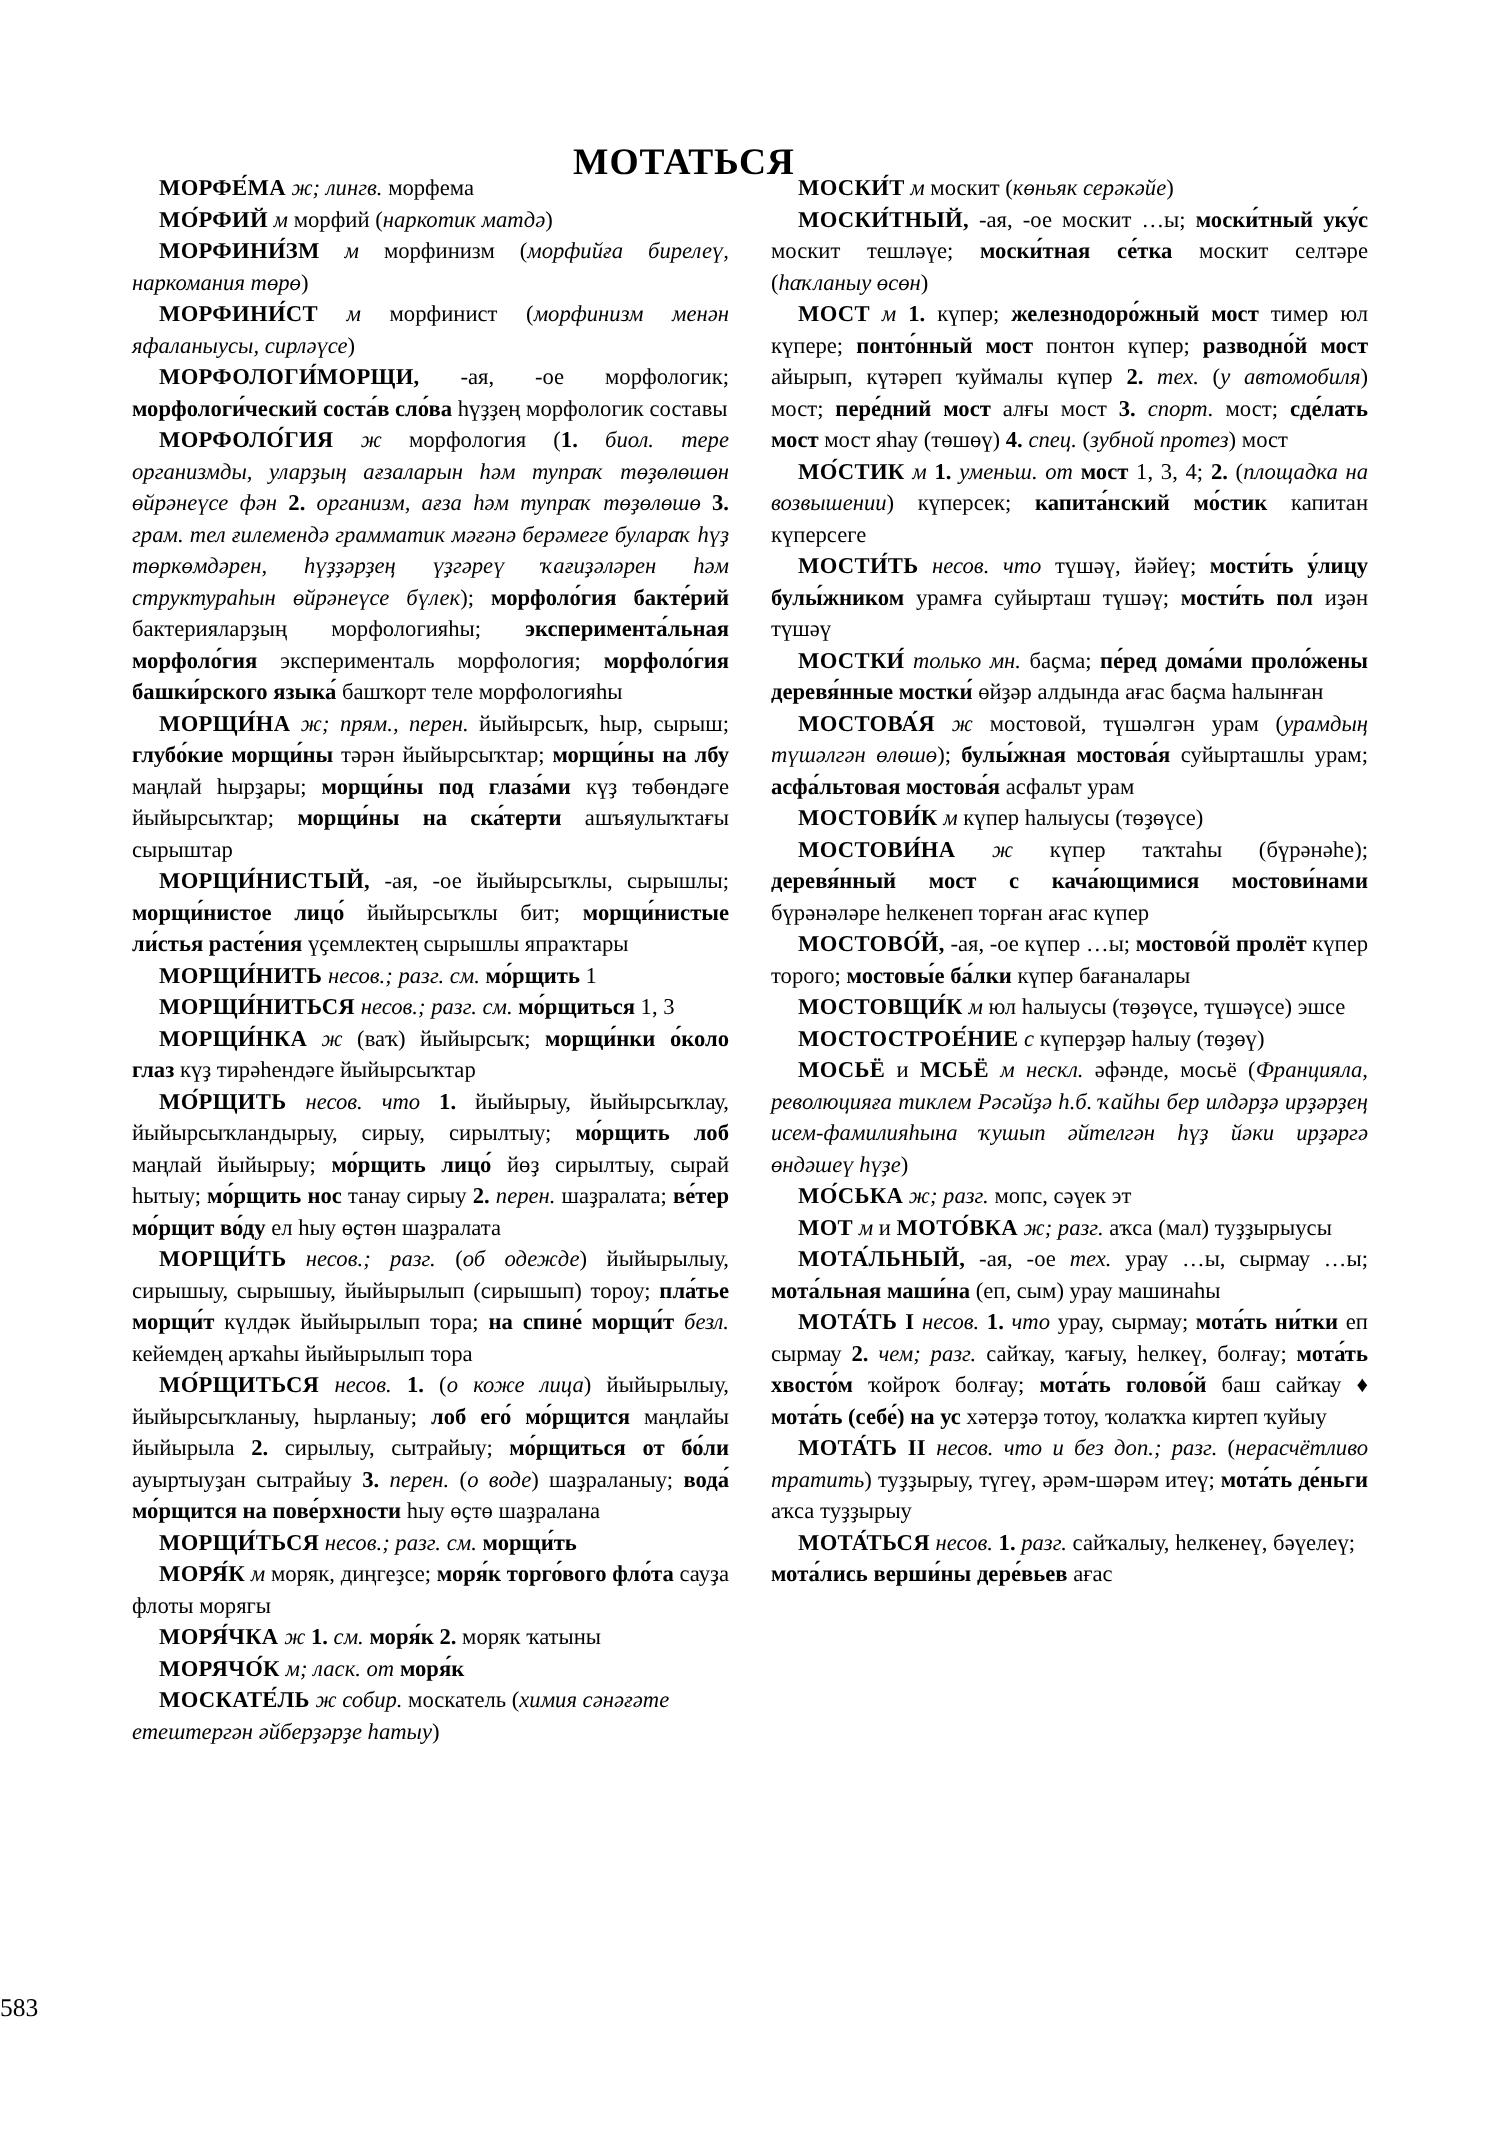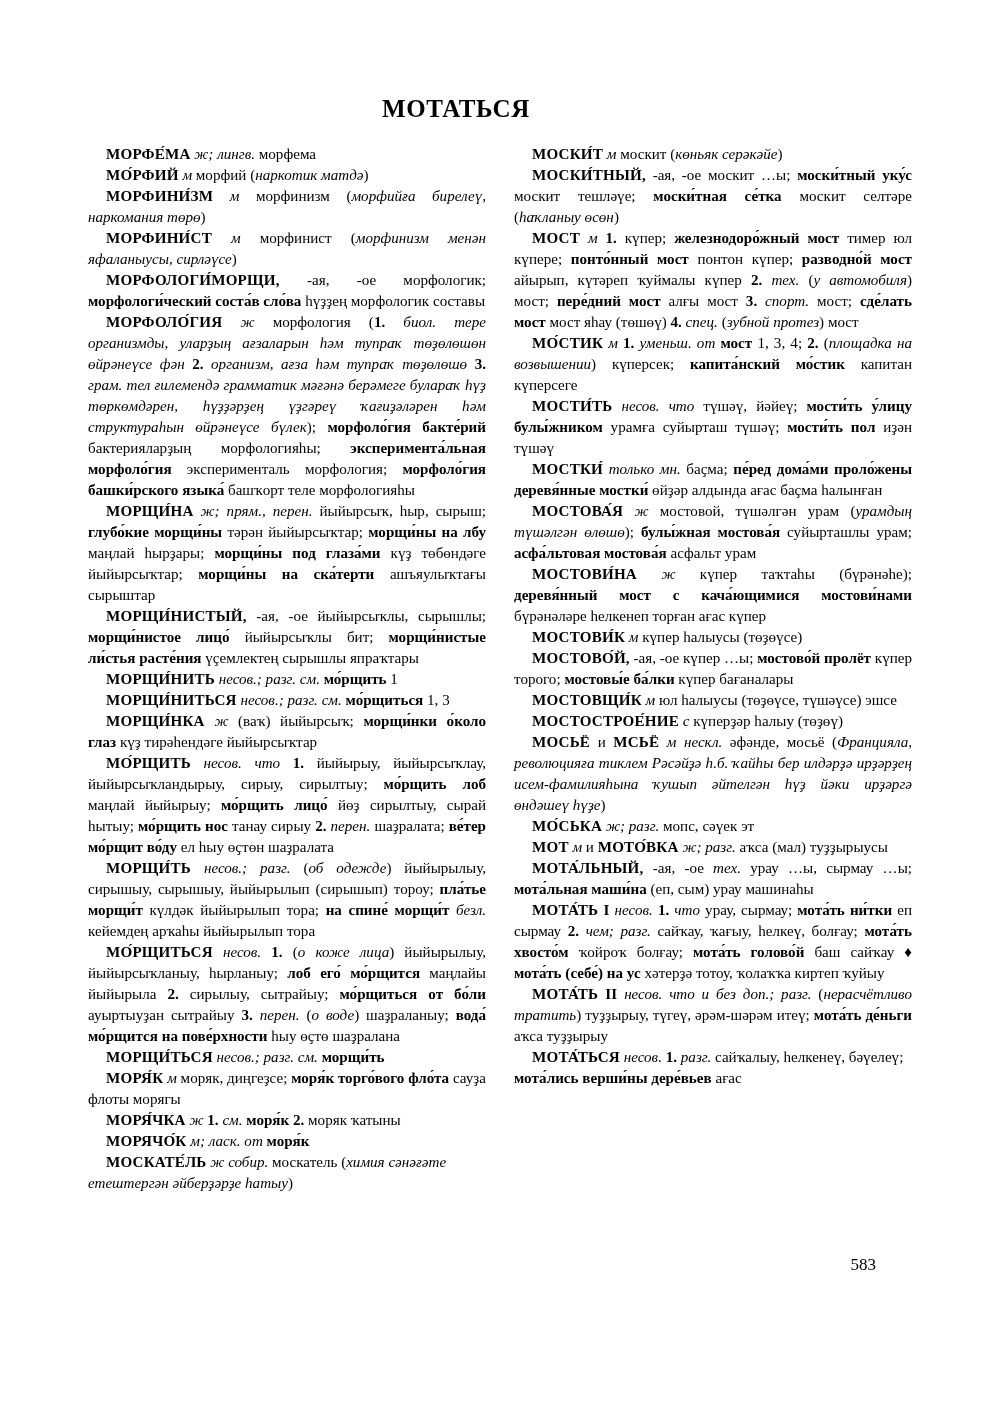--- a/index.html
+++ b/index.html
@@ -30,21 +30,21 @@
     width: 912px;
     text-align: center;
     font-size: 25px;
     font-weight: bold;
     letter-spacing: 0.6px;
     line-height: 1;
   }
   
   .columns {
     position: absolute;
-    top: 144px;
+    top: 116px;
     left: 88px;
     width: 824px;
     height: 1130px;
     display: flex;
     gap: 28px;
   }
   .col {
     width: 398px;
     font-size: 15.1px;
     line-height: 21.0px;
@@ -75,24 +75,24 @@
   
   .i { font-style: italic; }
   
   .num { font-weight: bold; }
   
   .diamond { font-weight: normal; }
 
   
   .folio {
     position: absolute;
-    top: 1256px;
+    top: 1330px;
     left: 0;
     width: 876px;
-    text-align: right;
+    text-align: left;
     font-size: 17px;
     line-height: 1;
   }
 </style>
 </head>
 <body>
 
 <div class="page">
 
   <div class="running-head">МОТАТЬСЯ</div>
@@ -151,23 +151,23 @@
       <p class="entry"><span class="hw">МОСТ</span> <span class="i">м</span> <span class="num">1.</span> күпер; <span class="b">железнодоро́жный мост</span> тимер юл күпере; <span class="b">понто́нный мост</span> понтон күпер; <span class="b">разводно́й мост</span> айырып, күтәреп ҡуймалы күпер <span class="num">2.</span> <span class="i">тех.</span> (<span class="i">у автомобиля</span>) мост; <span class="b">пере́дний мост</span> алғы мост <span class="num">3.</span> <span class="i">спорт.</span> мост; <span class="b">сде́лать мост</span> мост яһау (төшөү) <span class="num">4.</span> <span class="i">спец.</span> (<span class="i">зубной протез</span>) мост</p>
 
       <p class="entry"><span class="hw">МО́СТИК</span> <span class="i">м</span> <span class="num">1.</span> <span class="i">уменьш. от</span> <span class="b">мост</span> 1, 3, 4; <span class="num">2.</span> (<span class="i">площадка на возвышении</span>) күперсек; <span class="b">капита́нский мо́стик</span> капитан күперсеге</p>
 
       <p class="entry"><span class="hw">МОСТИ́ТЬ</span> <span class="i">несов. что</span> түшәү, йәйеү; <span class="b">мости́ть у́лицу булы́жником</span> урамға суйырташ түшәү; <span class="b">мости́ть пол</span> иҙән түшәү</p>
 
       <p class="entry"><span class="hw">МОСТКИ́</span> <span class="i">только мн.</span> баҫма; <span class="b">пе́ред дома́ми проло́жены деревя́нные мостки́</span> өйҙәр алдында ағас баҫма һалынған</p>
 
       <p class="entry"><span class="hw">МОСТОВА́Я</span> <span class="i">ж</span> мостовой, түшәлгән урам (<span class="i">урамдың түшәлгән өлөшө</span>); <span class="b">булы́жная мостова́я</span> суйырташлы урам; <span class="b">асфа́льтовая мостова́я</span> асфальт урам</p>
 
+      <p class="entry"><span class="hw">МОСТОВИ́К</span> <span class="i">м</span> күпер һалыусы (төҙөүсе)</p>
+
       <p class="entry"><span class="hw">МОСТОВИ́НА</span> <span class="i">ж</span> күпер таҡтаһы (бүрәнәһе); <span class="b">деревя́нный мост с кача́ющимися мостови́нами</span> бүрәнәләре һелкенеп торған ағас күпер</p>
-
-      <p class="entry"><span class="hw">МОСТОВИ́К</span> <span class="i">м</span> күпер һалыусы (төҙөүсе)</p>
 
       <p class="entry"><span class="hw">МОСТОВО́Й,</span> -ая, -ое күпер …ы; <span class="b">мостово́й пролёт</span> күпер торого; <span class="b">мостовы́е ба́лки</span> күпер бағаналары</p>
 
       <p class="entry"><span class="hw">МОСТОВЩИ́К</span> <span class="i">м</span> юл һалыусы (төҙөүсе, түшәүсе) эшсе</p>
 
       <p class="entry"><span class="hw">МОСТОСТРОЕ́НИЕ</span> <span class="i">с</span> күперҙәр һалыу (төҙөү)</p>
 
       <p class="entry"><span class="hw">МОСЬЁ</span> и <span class="hw">МСЬЁ</span> <span class="i">м нескл.</span> әфәнде, мосьё (<span class="i">Францияла, революцияға тиклем Рәсәйҙә һ.б. ҡайһы бер илдәрҙә ирҙәрҙең исем-фамилияһына ҡушып әйтелгән һүҙ йәки ирҙәргә өндәшеү һүҙе</span>)</p>
 
       <p class="entry"><span class="hw">МО́СЬКА</span> <span class="i">ж; разг.</span> мопс, сәүек эт</p>

